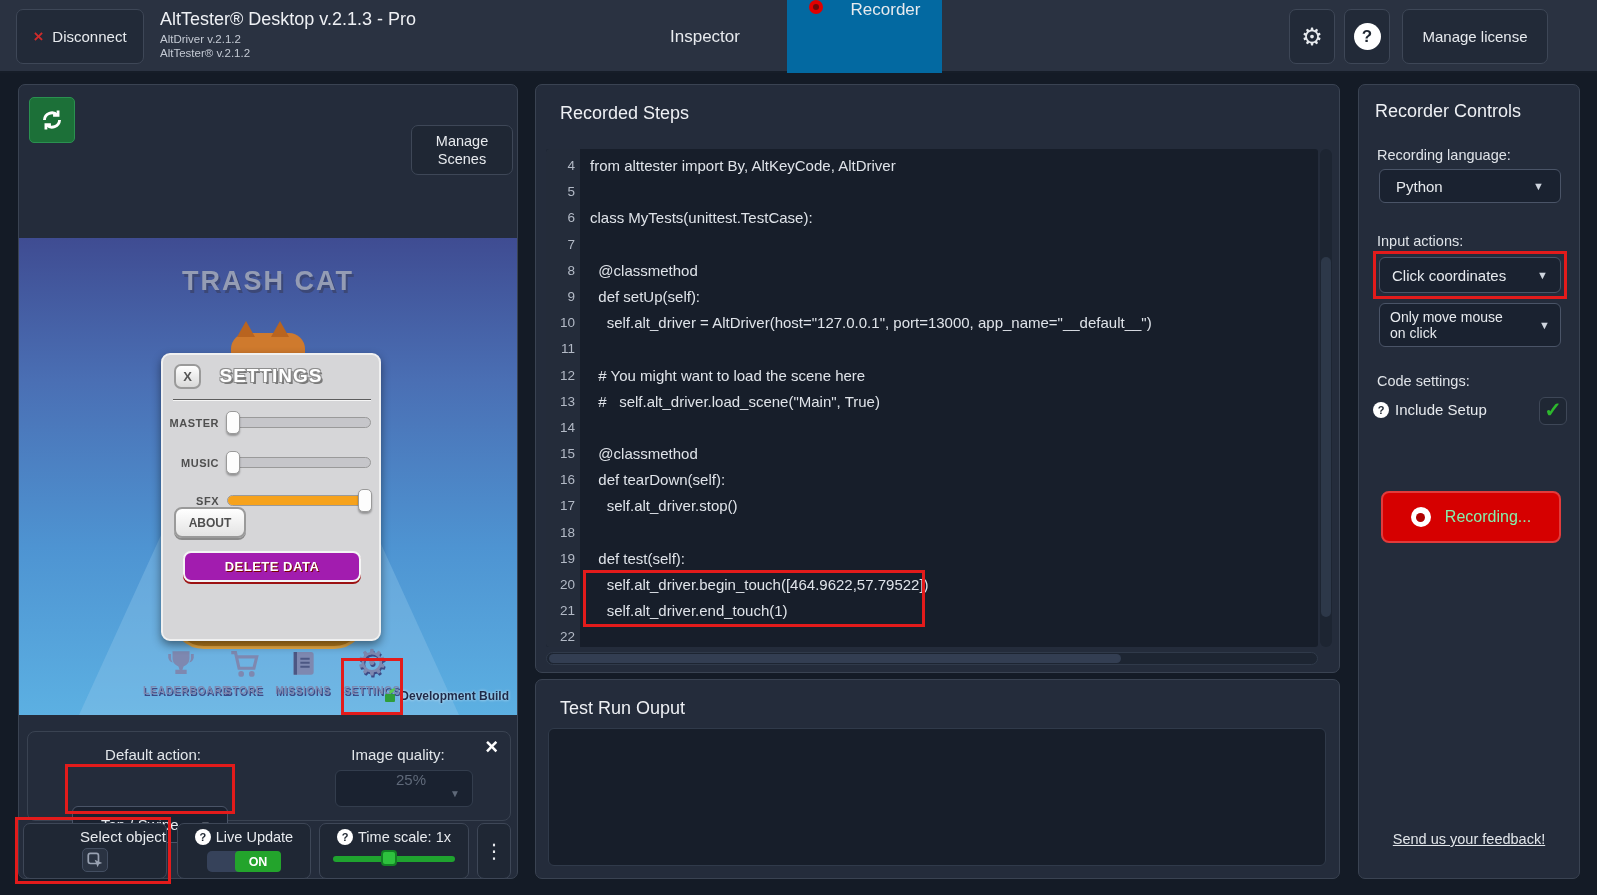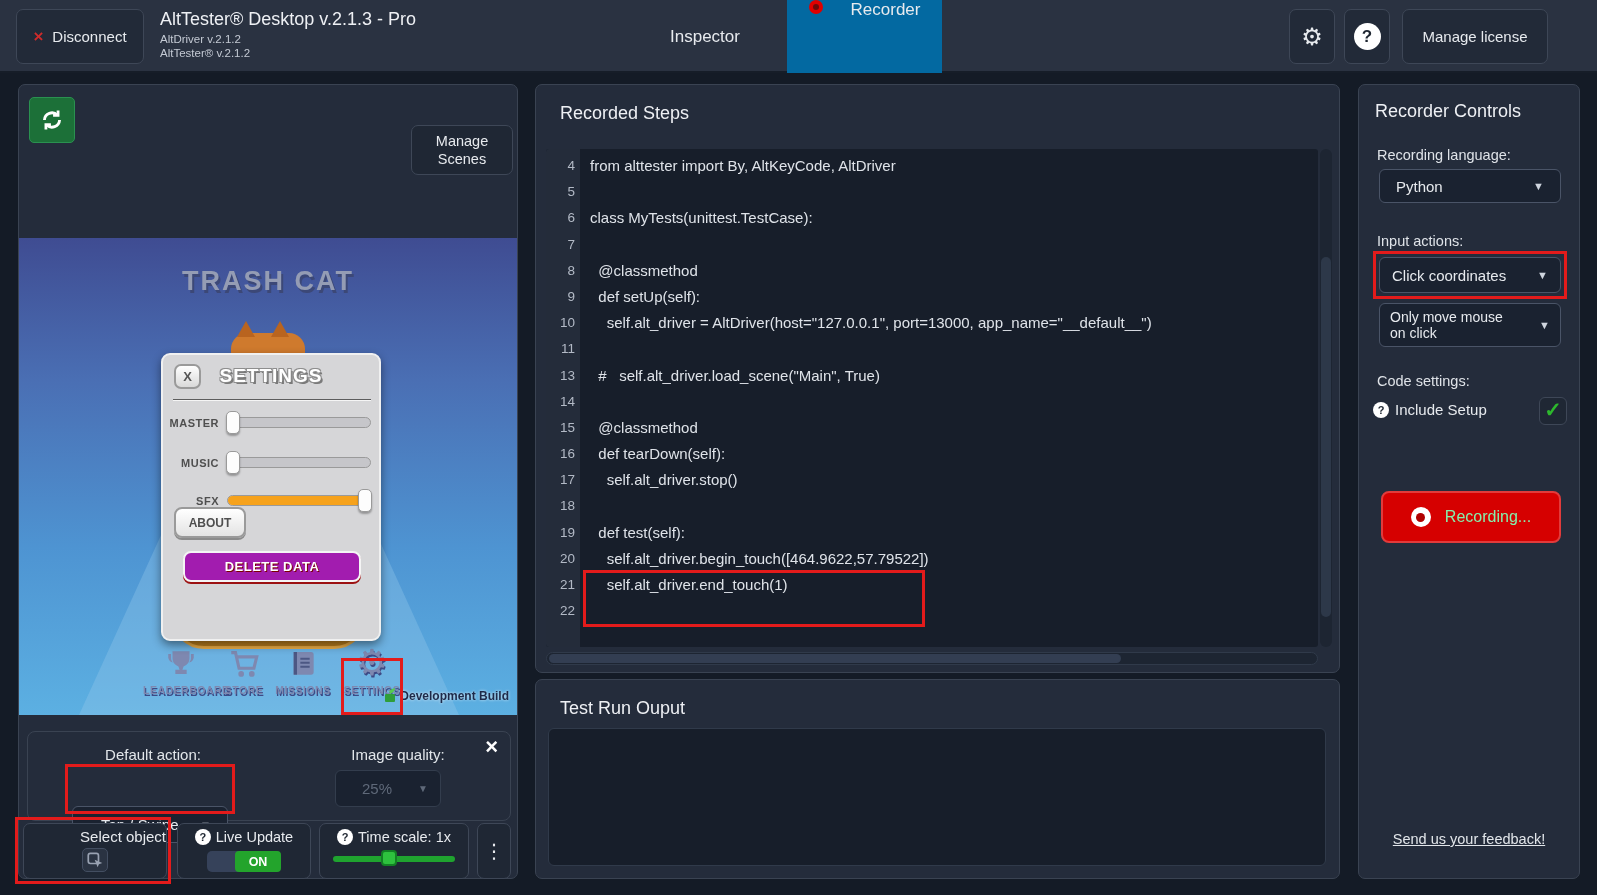--- a/index.html
+++ b/index.html
@@ -66,21 +66,21 @@
   
   #ls-box { left:8px; top:646px; width:484px; height:90px; border:1px solid #3a4352; border-radius:8px; }
   #ls-close { position:absolute; right:12px; top:2px; font-size:22px; font-weight:bold; color:#fff; cursor:pointer; }
   .ls-label { position:absolute; top:14px; font-size:15px; color:#e2e6ea; }
   #default-action-label { left:40px; width:170px; text-align:center; }
   #image-quality-label { left:300px; width:140px; text-align:center; }
   #hl-tap-swipe { position:absolute; left:37px; top:32px; width:170px; height:50px; border:3px solid #e31b1b; pointer-events:none; }
   .dd { background:#1a2230; border:1px solid #4a5467; border-radius:6px; display:flex; align-items:center; cursor:pointer; font-size:15px; }
   .dd .dd-arrow { margin-left:auto; font-size:11px; color:#cfd5de; }
   #dd-tap-swipe { position:absolute; left:44px; top:38px; width:156px; height:37px; padding:0 16px 0 28px;margin-top:36px; }
-  #dd-img-quality { position:absolute; left:307px; top:38px; width:106px; height:37px; padding:0 12px 0 26px; color:#5f6979; border-color:#333d4d; }
+  #dd-img-quality { position:absolute; left:307px; top:38px; width:138px; height:37px; padding:0 12px 0 26px; color:#5f6979; border-color:#333d4d;flex-direction:column; }
   #dd-img-quality .dd-arrow { color:#5f6979; font-size:10px; }
 
   
   .tool-box { position:absolute; top:738px; height:56px; background:#1f2734; border:1px solid #3e4757; border-radius:7px; }
   #hl-select-object { position:absolute; left:-4px; top:732px; width:156px; height:67px; border:3px solid #e31b1b; pointer-events:none; z-index:4; }
   #select-object-btn { left:4px; width:144px; text-align:right; padding-top:4px; cursor:pointer; }
   #select-object-label { font-size:15px; }
   #select-icon-wrap { width:26px; height:24px; margin:3px auto 0; background:#2a3342; border:1px solid #434e61; border-radius:5px; display:flex; align-items:center; justify-content:center; }
   #live-update-box { left:158px; width:134px; padding-top:5px; text-align:center; }
   .tool-head { display:flex; align-items:center; justify-content:center; gap:5px; font-size:14.5px; }
@@ -320,20 +320,21 @@
     <div id="gutter"></div>
     <div id="code-lines">
       <div class="cl"><span class="ln">4</span><span class="ct">from alttester import By, AltKeyCode, AltDriver</span></div>
       <div class="cl"><span class="ln">5</span><span class="ct"></span></div>
       <div class="cl"><span class="ln">6</span><span class="ct">class MyTests(unittest.TestCase):</span></div>
       <div class="cl"><span class="ln">7</span><span class="ct"></span></div>
       <div class="cl"><span class="ln">8</span><span class="ct">  @classmethod</span></div>
       <div class="cl"><span class="ln">9</span><span class="ct">  def setUp(self):</span></div>
       <div class="cl"><span class="ln">10</span><span class="ct">    self.alt_driver = AltDriver(host="127.0.0.1", port=13000, app_name="__default__")</span></div>
       <div class="cl"><span class="ln">11</span><span class="ct"></span></div>
+      <div class="cl"><span class="ln">12</span><span class="ct">  # You might want to load the scene here</span></div>
       <div class="cl"><span class="ln">13</span><span class="ct">  #   self.alt_driver.load_scene("Main", True)</span></div>
       <div class="cl"><span class="ln">14</span><span class="ct"></span></div>
       <div class="cl"><span class="ln">15</span><span class="ct">  @classmethod</span></div>
       <div class="cl"><span class="ln">16</span><span class="ct">  def tearDown(self):</span></div>
       <div class="cl"><span class="ln">17</span><span class="ct">    self.alt_driver.stop()</span></div>
       <div class="cl"><span class="ln">18</span><span class="ct"></span></div>
       <div class="cl"><span class="ln">19</span><span class="ct">  def test(self):</span></div>
       <div class="cl"><span class="ln">20</span><span class="ct">    self.alt_driver.begin_touch([464.9622,57.79522])</span></div>
       <div class="cl"><span class="ln">21</span><span class="ct">    self.alt_driver.end_touch(1)</span></div>
       <div class="cl"><span class="ln">22</span><span class="ct"></span></div>

